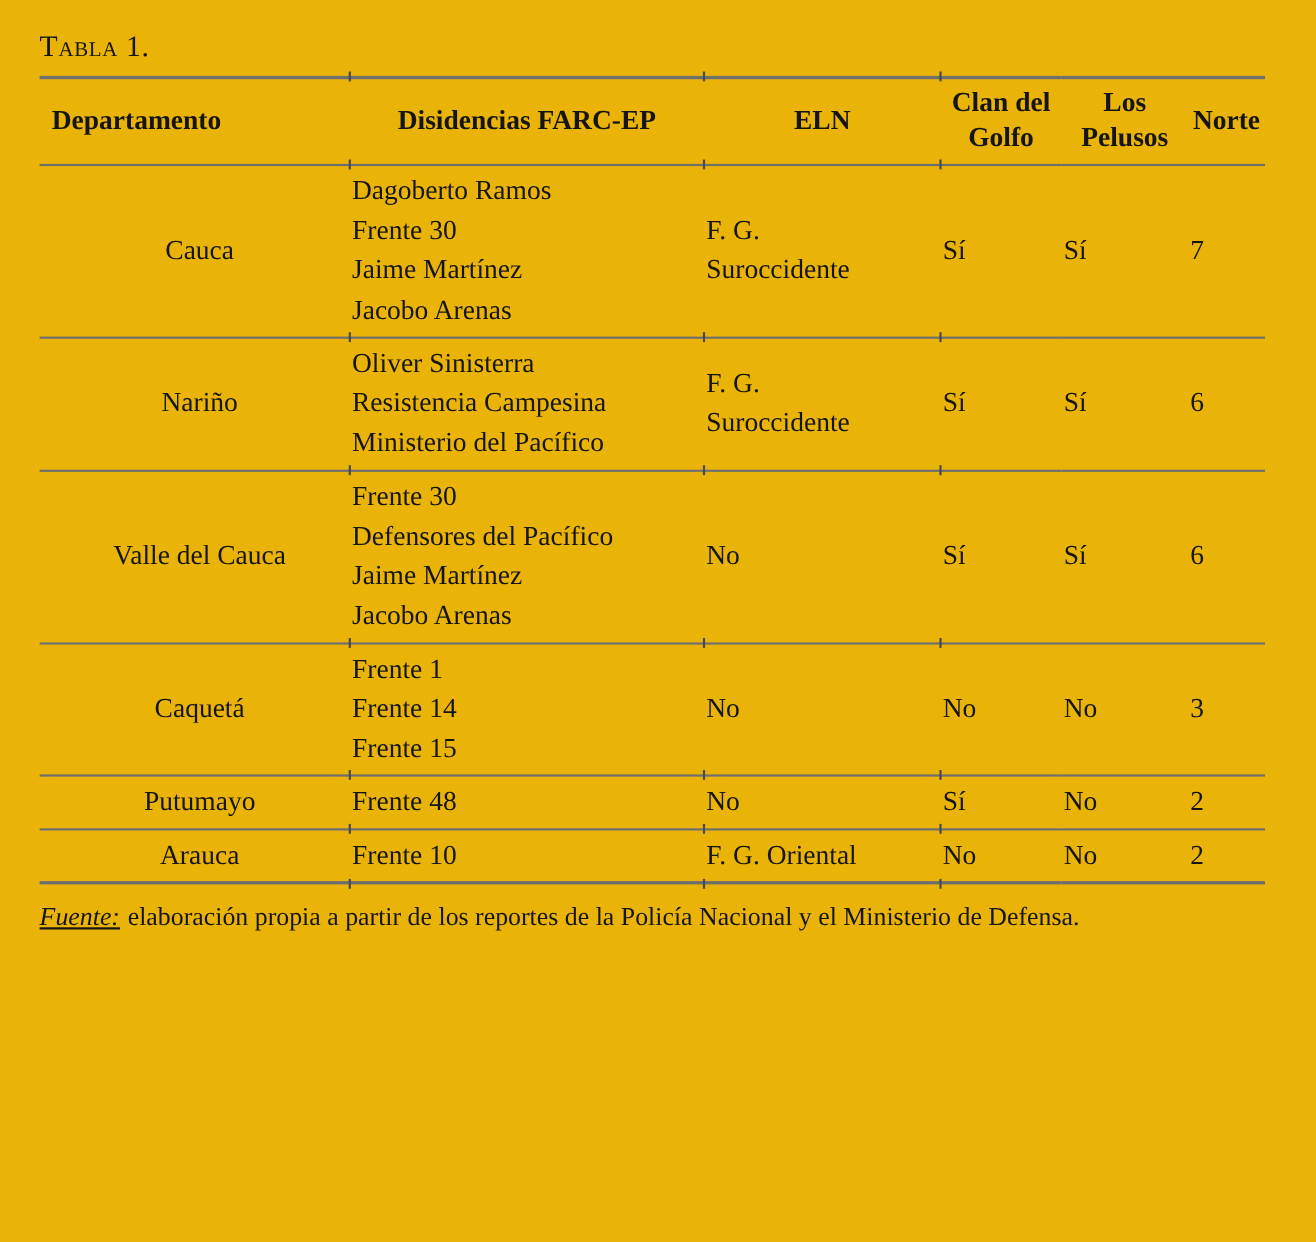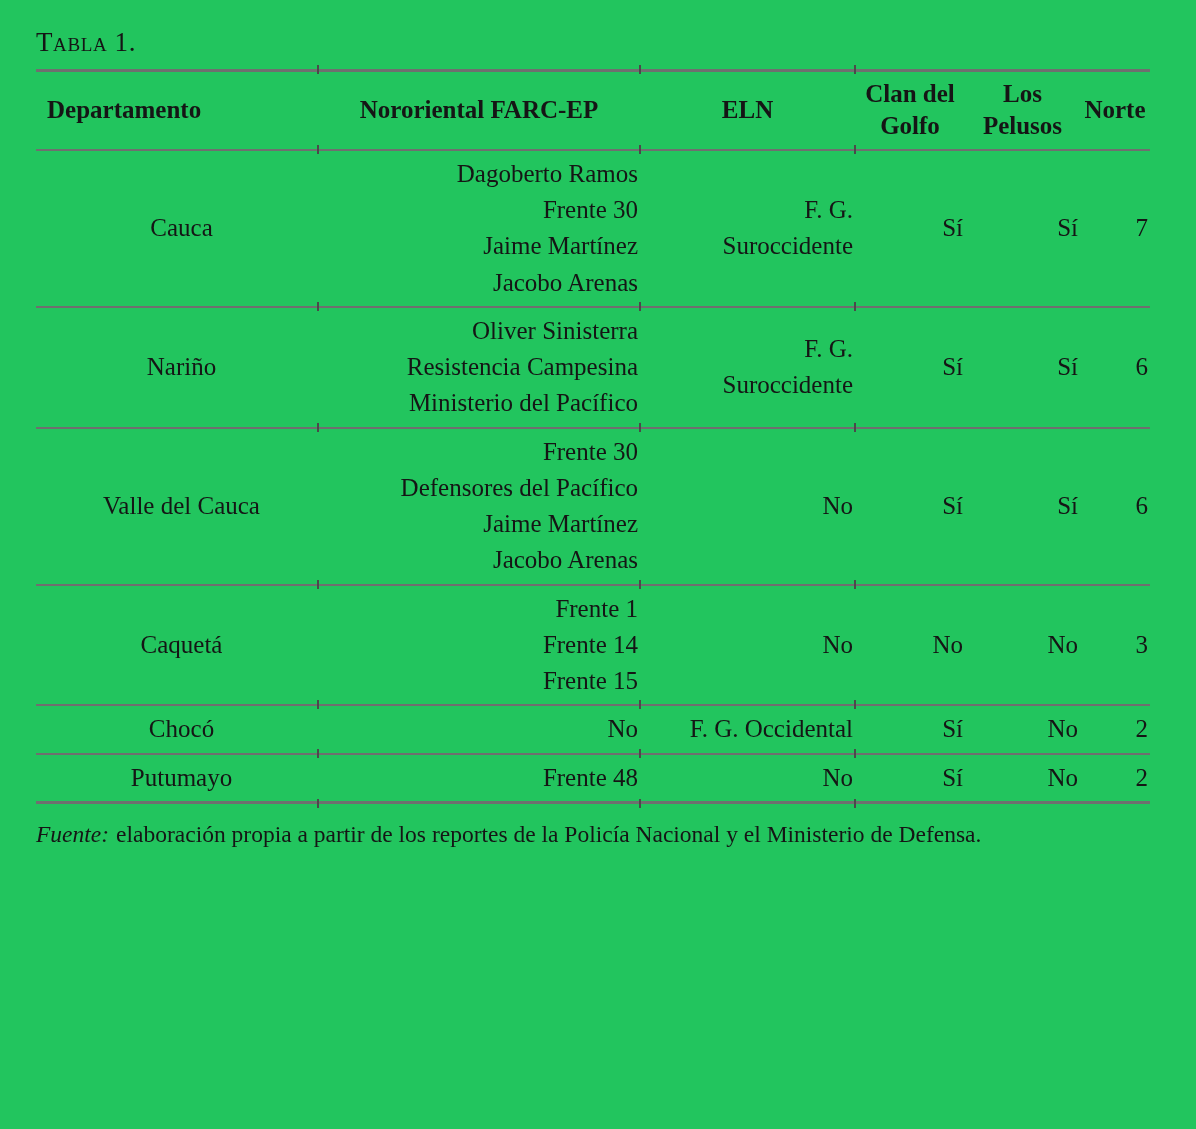--- a/index.html
+++ b/index.html
@@ -5,21 +5,21 @@
   html, body {
     margin: 0;
     padding: 0;
     background: #ffffff;
   }
   .page {
     position: relative;
     width: 1196px;
     height: 1129px;
     box-sizing: border-box;
-    background: #22c55e;
+    background: #eab308;
     padding: 26px 46px 0 36px;
     font-family: "Liberation Serif", "DejaVu Serif", serif;
     color: #151515;
     overflow: hidden;
   }
   .caption-number {
     font-size: 27px;
     font-weight: 400;
     font-variant: small-caps;
     letter-spacing: 0.6px;
@@ -54,21 +54,21 @@
     text-align: center;
     vertical-align: middle;
     padding: 6px 2px;
     line-height: 1.3;
     border-bottom: 2px solid #6f6f6f;
     position: relative;
   }
   thead th.left { text-align: left; padding-left: 11px; }
 
   tbody td {
-    text-align: right;
+    text-align: left;
     vertical-align: middle;
     padding: 5px 2px;
     line-height: 1.45;
     white-space: pre-line;
     border-bottom: 2px solid #6f6f6f;
     position: relative;
   }
   tbody td.left { text-align: center; padding-left: 11px; }
   tbody tr:last-child td { border-bottom: none; }
 
@@ -94,20 +94,21 @@
   }
 
   .source-note {
     margin: 15px 0 0 0;
     font-size: 23.5px;
     line-height: 1.3;
   }
   .source-note .label {
     font-style: italic;
     margin-right: 7px;
+    text-decoration: underline;
   }
 </style>
 </head>
 <body>
 
 <div class="page">
 
   <h1 class="caption-number">Tabla 1.</h1>
 
 
@@ -116,21 +117,21 @@
       <col class="c-dep">
         <col class="c-dis">
         <col class="c-eln">
       <col class="c-clan">
         <col class="c-pel">
         <col class="c-tot">
     </colgroup>
     <thead>
       <tr>
         <th class="left">Departamento</th>
-        <th class="tick">Nororiental FARC-EP</th>
+        <th class="tick">Disidencias FARC-EP</th>
         <th class="tick">ELN</th>
         <th class="tick">Clan del Golfo</th>
         <th>Los Pelusos</th>
         <th>Norte</th>
       </tr>
     </thead>
     <tbody>
         <tr>
     <td class="left">Cauca</td>
     <td class="tick">Dagoberto Ramos
@@ -169,32 +170,32 @@
     <td class="left">Caquetá</td>
     <td class="tick">Frente 1
 Frente 14
 Frente 15</td>
     <td class="tick">No</td>
     <td class="tick">No</td>
     <td>No</td>
     <td>3</td>
   </tr>
         <tr>
-    <td class="left">Chocó</td>
-    <td class="tick">No</td>
-    <td class="tick">F. G. Occidental</td>
+    <td class="left">Putumayo</td>
+    <td class="tick">Frente 48</td>
+    <td class="tick">No</td>
     <td class="tick">Sí</td>
     <td>No</td>
     <td>2</td>
   </tr>
         <tr>
-    <td class="left">Putumayo</td>
-    <td class="tick">Frente 48</td>
-    <td class="tick">No</td>
-    <td class="tick">Sí</td>
+    <td class="left">Arauca</td>
+    <td class="tick">Frente 10</td>
+    <td class="tick">F. G. Oriental</td>
+    <td class="tick">No</td>
     <td>No</td>
     <td>2</td>
   </tr>
       </tbody>
   </table>
 
   <p class="source-note">
     <span class="label">Fuente:</span><span>elaboración propia a partir de los reportes de la Policía Nacional y el Ministerio de Defensa.</span>
   </p>
 

